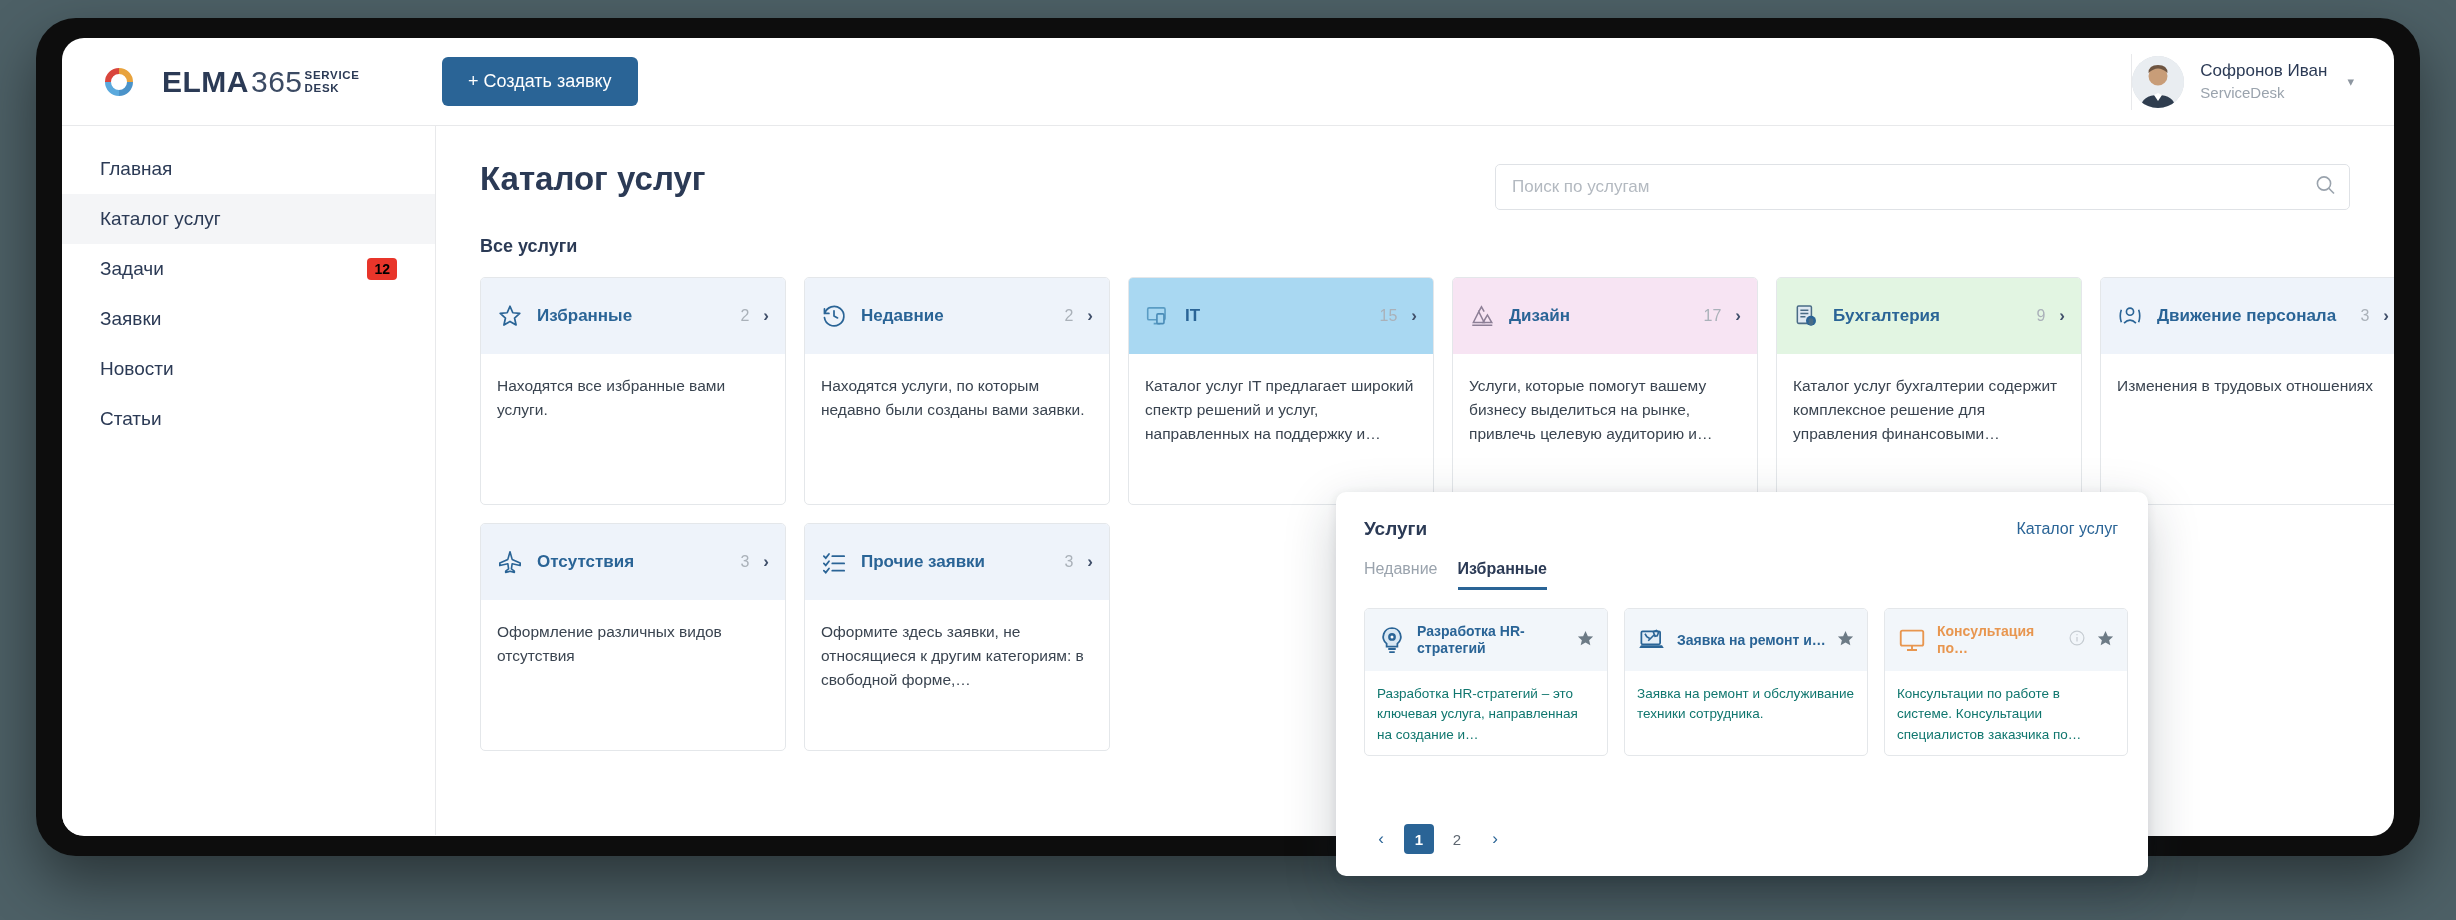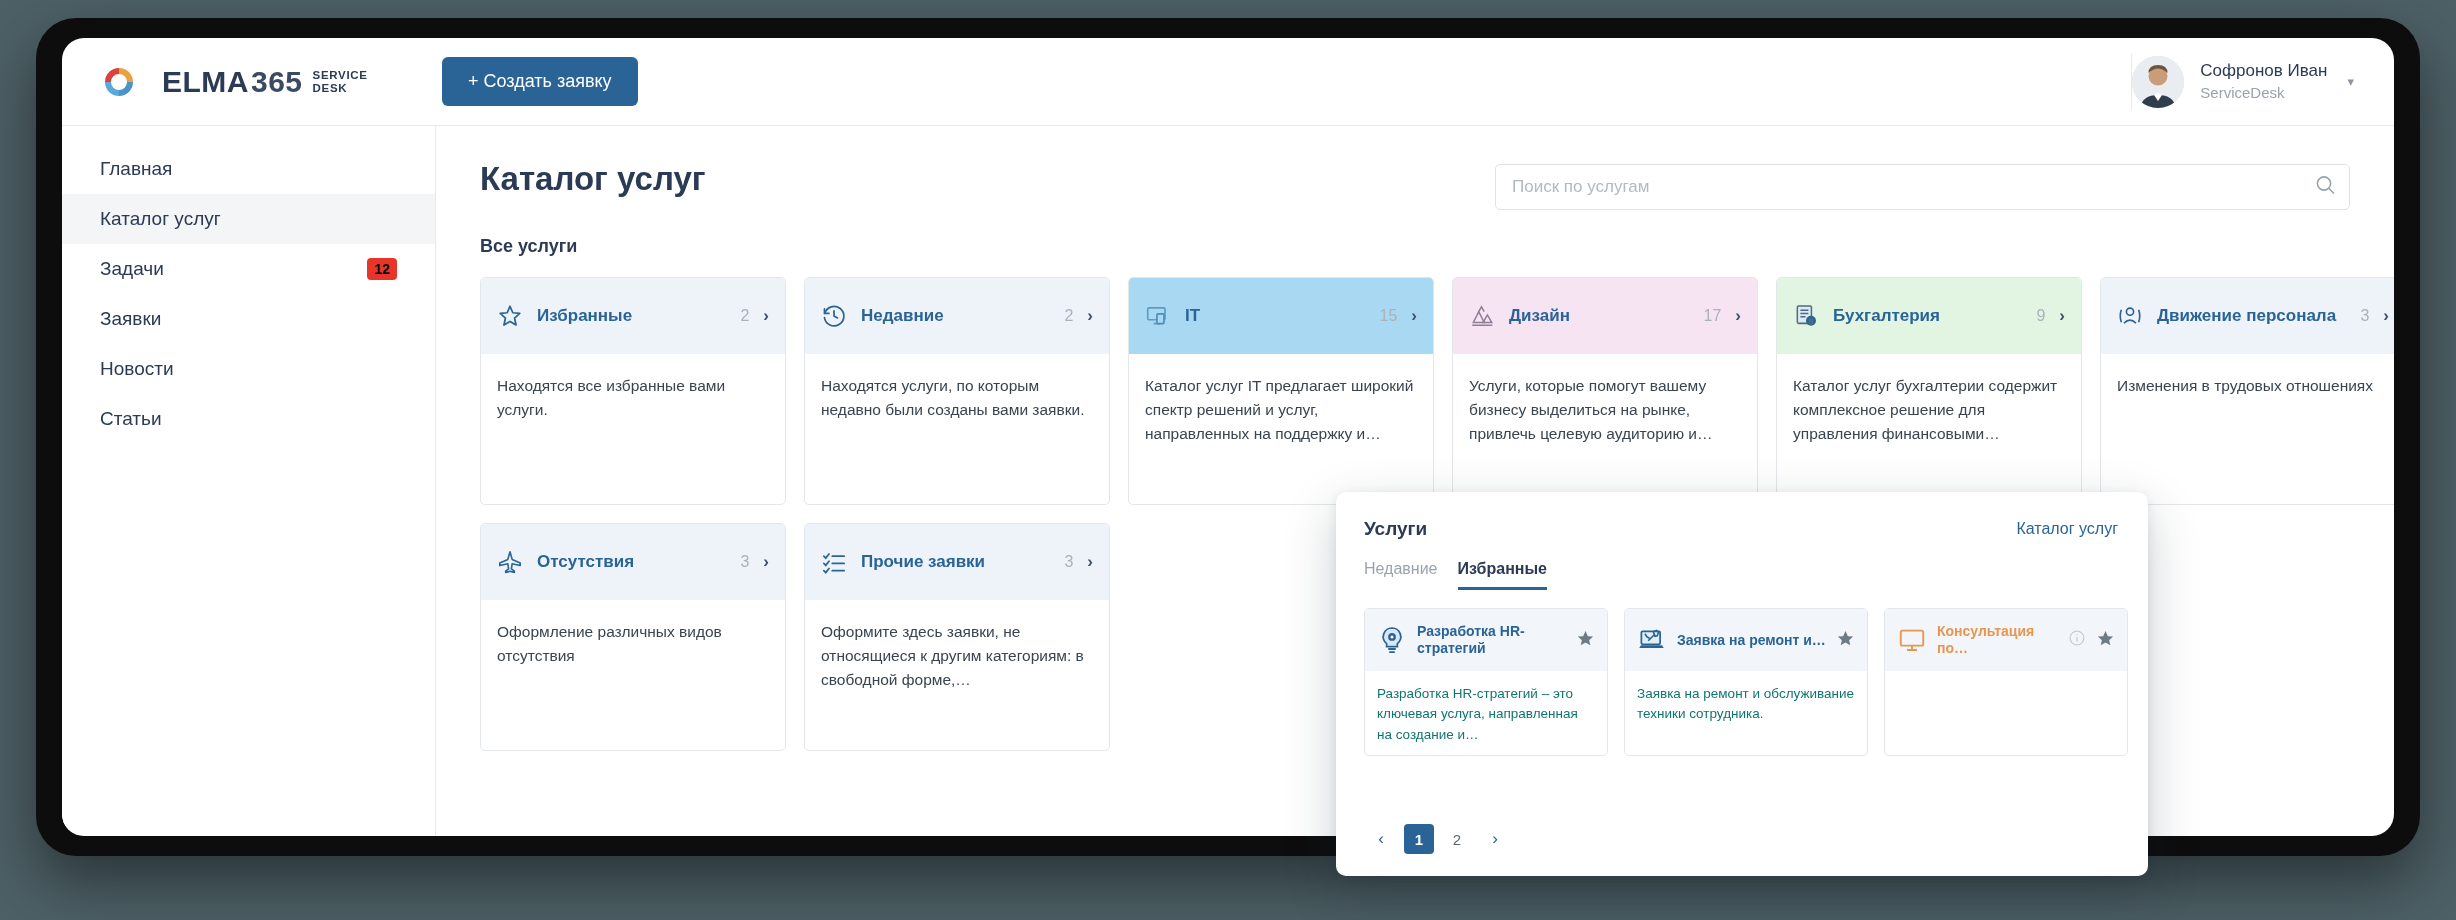--- a/index.html
+++ b/index.html
@@ -43,25 +43,24 @@
   }
   .logo-mark { width: 38px; height: 38px; flex: none; }
   .logo-text {
     display: flex; align-items: baseline; gap: 2px;
   }
   .logo-elma {
     font-size: 30px; font-weight: 700; color: #2b3a55;
     letter-spacing: .5px;
   }
   .logo-365 {
-    font-size: 30px; font-weight: 700; color: #3b4a63;
+    font-size: 30px; font-weight: 400; color: #3b4a63;
     letter-spacing: .5px;
   }
   .logo-sub {
-    margin-left: 8px;
     font-size: 11.5px; font-weight: 700; line-height: 1.12;
     color: #2b3a55; letter-spacing: .7px;
     align-self: center;
   }
   .create-btn {
     margin-left: 6px;
     background: #2a6496; color: #fff;
     border: none; border-radius: 6px;
     font-size: 18px; font-family: inherit;
     padding: 14px 26px;
@@ -543,20 +542,21 @@
             <line x1="12" y1="10.6" x2="12" y2="16.8"></line>
             <circle cx="12" cy="7.5" r=".9" fill="currentColor" stroke="none"></circle>
           </svg>
         </span>
         <span class="star">
           <svg width="19" height="19" viewBox="0 0 24 24" fill="currentColor">
             <polygon points="12,2.6 15,9 21.6,9.6 16.6,14.1 18.1,20.6 12,17.2 5.9,20.6 7.4,14.1 2.4,9.6 9,9"></polygon>
           </svg>
         </span>
       </div>
+      <div class="svc-desc">Консультации по работе в системе. Консультации специалистов заказчика по…</div>
     </div>
 
   </div>
 
   <div class="pager">
     <span class="pg-arrow">‹</span>
     <span class="pg-num active">1</span>
     <span class="pg-num">2</span>
     <span class="pg-arrow">›</span>
   </div>

